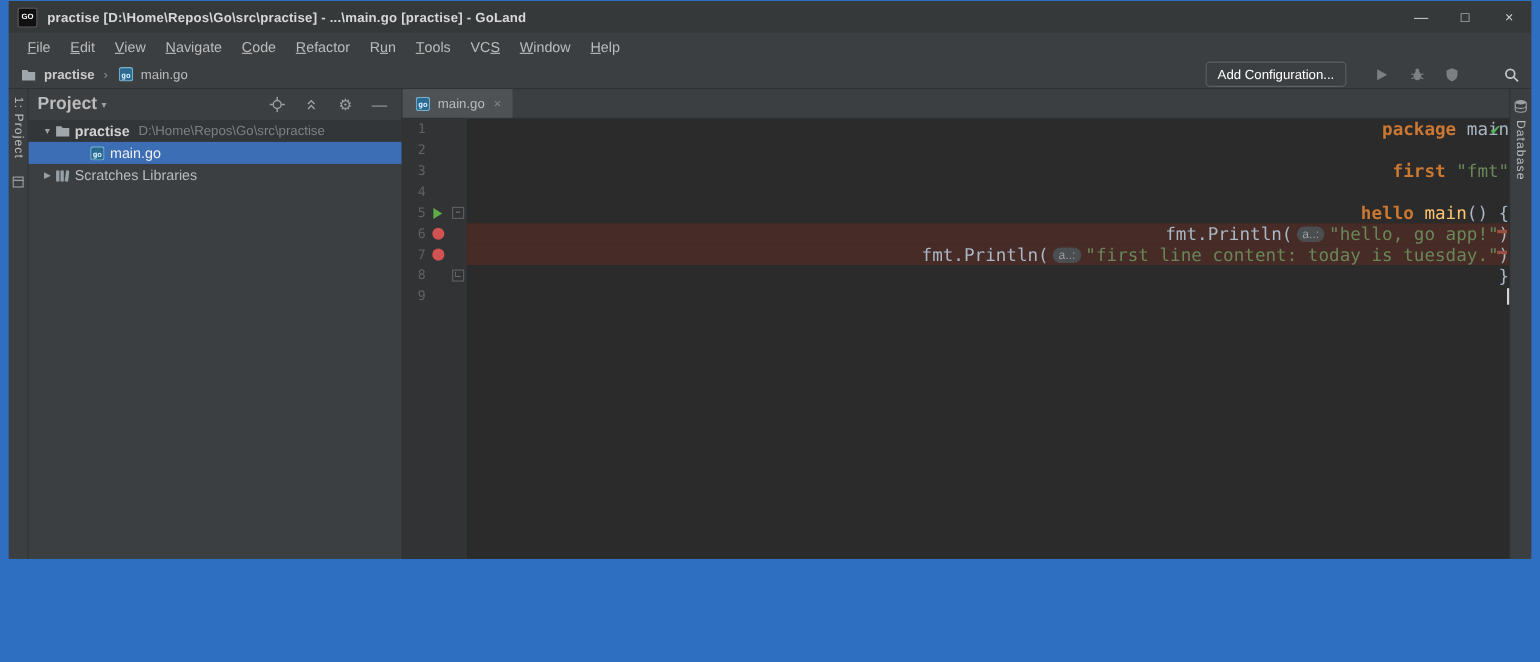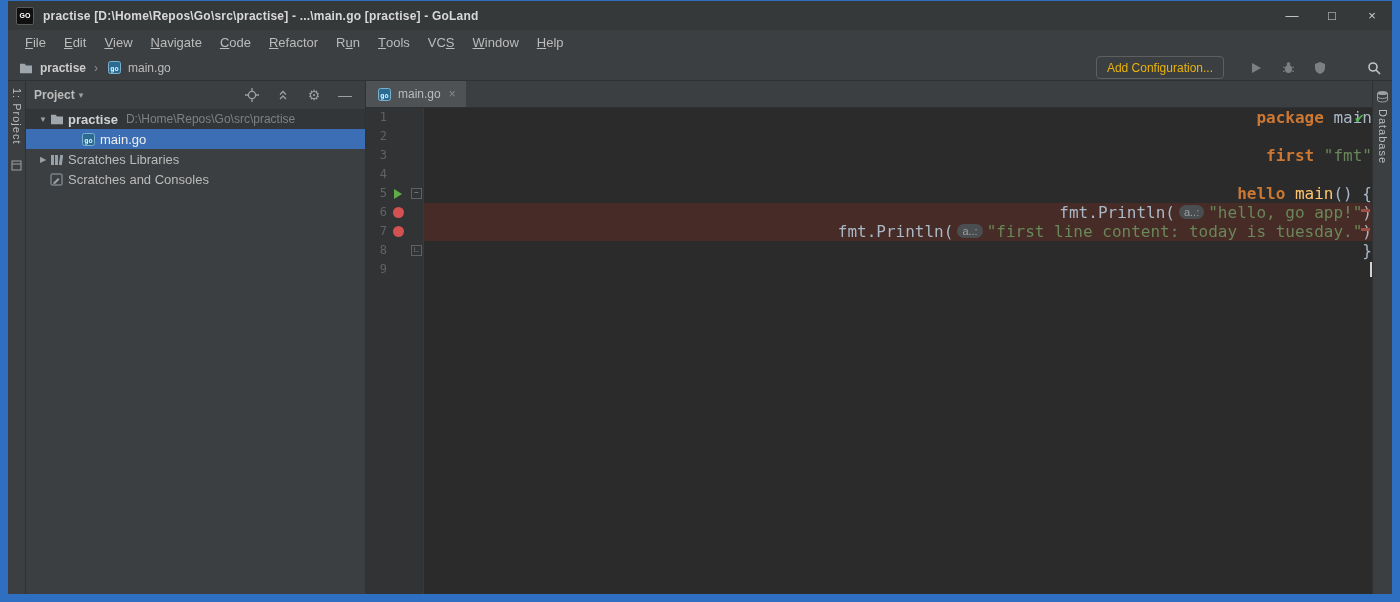--- a/index.html
+++ b/index.html
@@ -1,18 +1,18 @@
 <!DOCTYPE html>
 <html><head>
 <meta charset="utf-8">
 <style>
   html,body{margin:0;padding:0;}
   body{width:1400px;height:602px;position:relative;background:#2f6fc1;overflow:hidden;
        font-family:"Liberation Sans",sans-serif;}
-  .app{position:absolute;left:8px;top:1px;width:1384px;height:593px;background:#3c3f41;
+  .app{position:absolute;left:8px;top:1px;width:1384px;height:507px;background:#3c3f41;
        display:flex;flex-direction:column;}
 
   
   .titlebar{height:29px;background:#36393a;display:flex;align-items:center;flex:none;}
   .logo{width:16px;height:16px;margin:0 9px 0 8px;background:#101010;color:#fff;font-size:7px;
         font-weight:bold;display:flex;align-items:center;justify-content:center;border-radius:2px;
         border:1px solid #5a5a5a;}
   .title{color:#d8d8d8;font-size:12px;font-weight:bold;letter-spacing:.2px;}
   .win-controls{margin-left:auto;display:flex;height:100%;}
   .win-btn{width:40px;display:flex;align-items:center;justify-content:center;color:#d0d2d3;font-size:13px;}
@@ -22,39 +22,39 @@
   .menu-item{padding:0 9px;color:#bbbbbb;font-size:13px;height:100%;display:flex;align-items:center;}
   .menu-item u{text-decoration:underline;}
 
   
   .toolbar{height:25px;border-bottom:1px solid #2f3132;display:flex;align-items:center;
            padding:0 10px;flex:none;gap:6px;background:#3c3f41;}
   .crumb-label{color:#bbbbbb;font-size:12px;}
   .crumb-label.bold{font-weight:bold;color:#cccccc;}
   .crumb-sep{color:#8a8d8f;font-size:12px;margin:0 2px;}
   .toolbar-right{margin-left:auto;display:flex;align-items:center;gap:16px;}
-  .add-config{border:1px solid #5e6060;border-radius:4px;color:#eab308;font-size:12px;
+  .add-config{border:1px solid #5e6060;border-radius:4px;color:#ffffff;font-size:12px;
               padding:0 10px;background:transparent;height:21px;display:flex;align-items:center;margin-right:8px;}
   .tb-icon{width:16px;height:16px;display:flex;align-items:center;justify-content:center;flex:none;}
   .search-gap{margin-left:22px;}
 
   
   .main{flex:1;display:flex;min-height:0;}
   .stripe{width:17px;background:#3c3f41;flex:none;display:flex;flex-direction:column;
           align-items:center;padding-top:7px;gap:13px;}
   .stripe.left{border-right:1px solid #2f3132;}
   .stripe.right{border-left:1px solid #2f3132;width:19px;}
   .stripe-btn{display:flex;flex-direction:column;align-items:center;gap:5px;}
   .v-label{writing-mode:vertical-rl;font-size:11px;color:#bbbbbb;letter-spacing:1px;}
 
   
   .project-panel{width:339px;background:#3c3f41;border-right:1px solid #2f3132;flex:none;
                  display:flex;flex-direction:column;}
   .panel-header{height:27px;display:flex;align-items:center;padding:0 8px;gap:4px;flex:none;}
-  .panel-title{color:#bbbbbb;font-size:12px;font-weight:bold;text-align:right;}
+  .panel-title{color:#bbbbbb;font-size:16px;font-weight:bold;text-align:right;}
   .panel-dd{color:#9da0a2;font-size:9px;}
   .panel-icons{margin-left:auto;display:flex;align-items:center;gap:15px;padding-right:4px;}
   .panel-icon{width:16px;height:16px;display:flex;align-items:center;justify-content:center;
               color:#9da0a2;font-size:14px;}
   .tree{flex:1;padding-top:1px;}
   .tree-row{height:20px;display:flex;align-items:center;font-size:13px;color:#bbbbbb;padding-left:10px;}
   .tree-row.lvl1{padding-left:42px;}
   .tree-row.context{background:#333638;}
   .tree-row.selected{background:#3b6eb5;}
   .tree-arrow{width:14px;flex:none;font-size:8px;color:#9da0a2;text-align:center;}
@@ -228,30 +228,20 @@
               <svg width="13" height="13">
                 <g fill="#97a1a8">
                   <rect x="1" y="2" width="3" height="10"></rect>
                   <rect x="5" y="2" width="3" height="10"></rect>
                   <rect x="9.5" y="2" width="3" height="10" transform="rotate(8 11 7)"></rect>
                 </g>
               </svg>
             </span>
             <span class="tree-label">Scratches Libraries</span>
           </div>
-          <div class="tree-row lvl0">
-            <span class="tree-arrow"></span>
-            <span class="tree-icon">
-              <svg width="13" height="13">
-                <rect x="1" y="1" width="11" height="11" rx="1" fill="none" stroke="#97a1a8"></rect>
-                <path d="M3.5 9.5l4.5-4.5 1.5 1.5-4.5 4.5H3.5z" fill="#97a1a8"></path>
-              </svg>
-            </span>
-            <span class="tree-label">Scratches and Consoles</span>
-          </div>
         </div>
     </div>
 
     <div class="editor-area">
       <div class="tabbar">
         <div class="tab">
           <span class="tb-icon js-go-icon">
               <svg width="13" height="13">
                 <rect x="0.5" y="0.5" width="12" height="12" rx="2" fill="#2b6a91" stroke="#7ab0cc"></rect>
                 <text x="6.5" y="9.5" font-size="7" fill="#d4eefc" text-anchor="middle" font-family="DejaVu Sans Mono, monospace" font-weight="bold">go</text>

